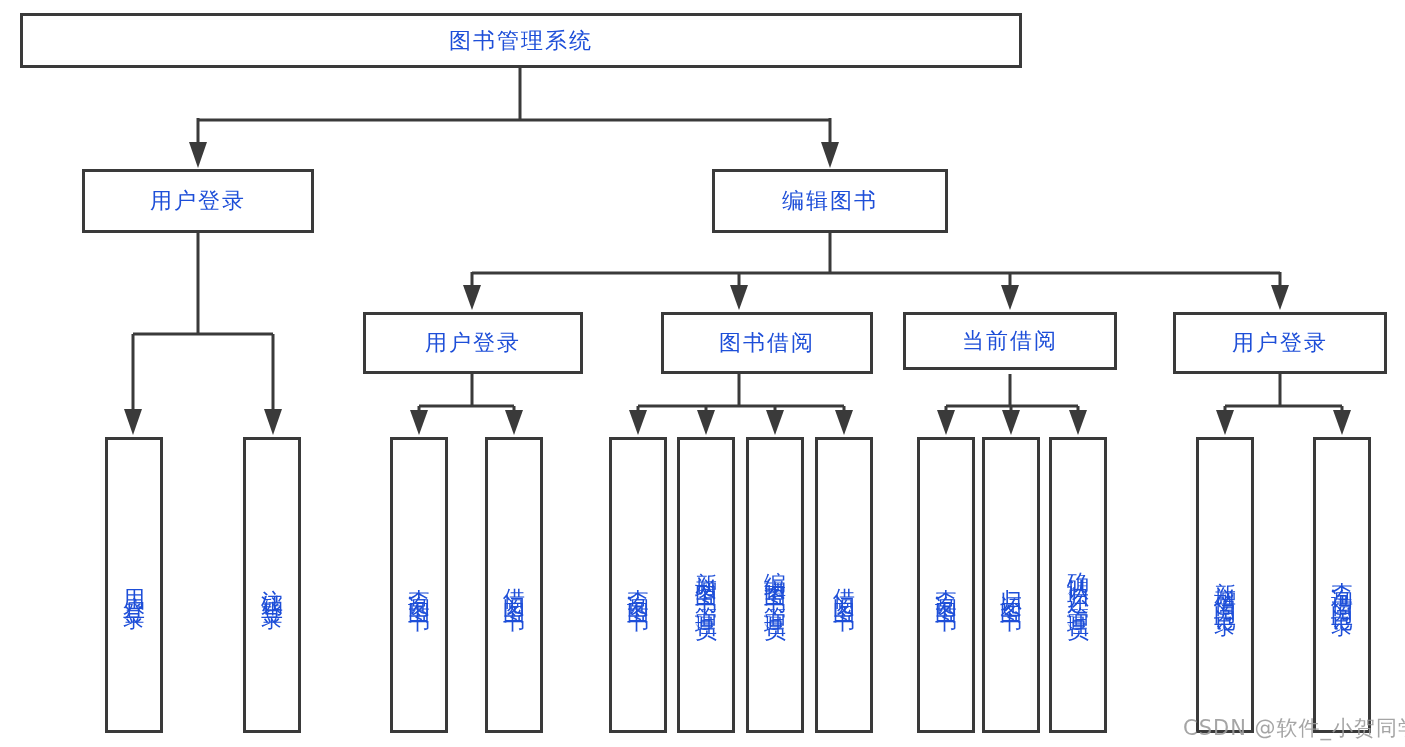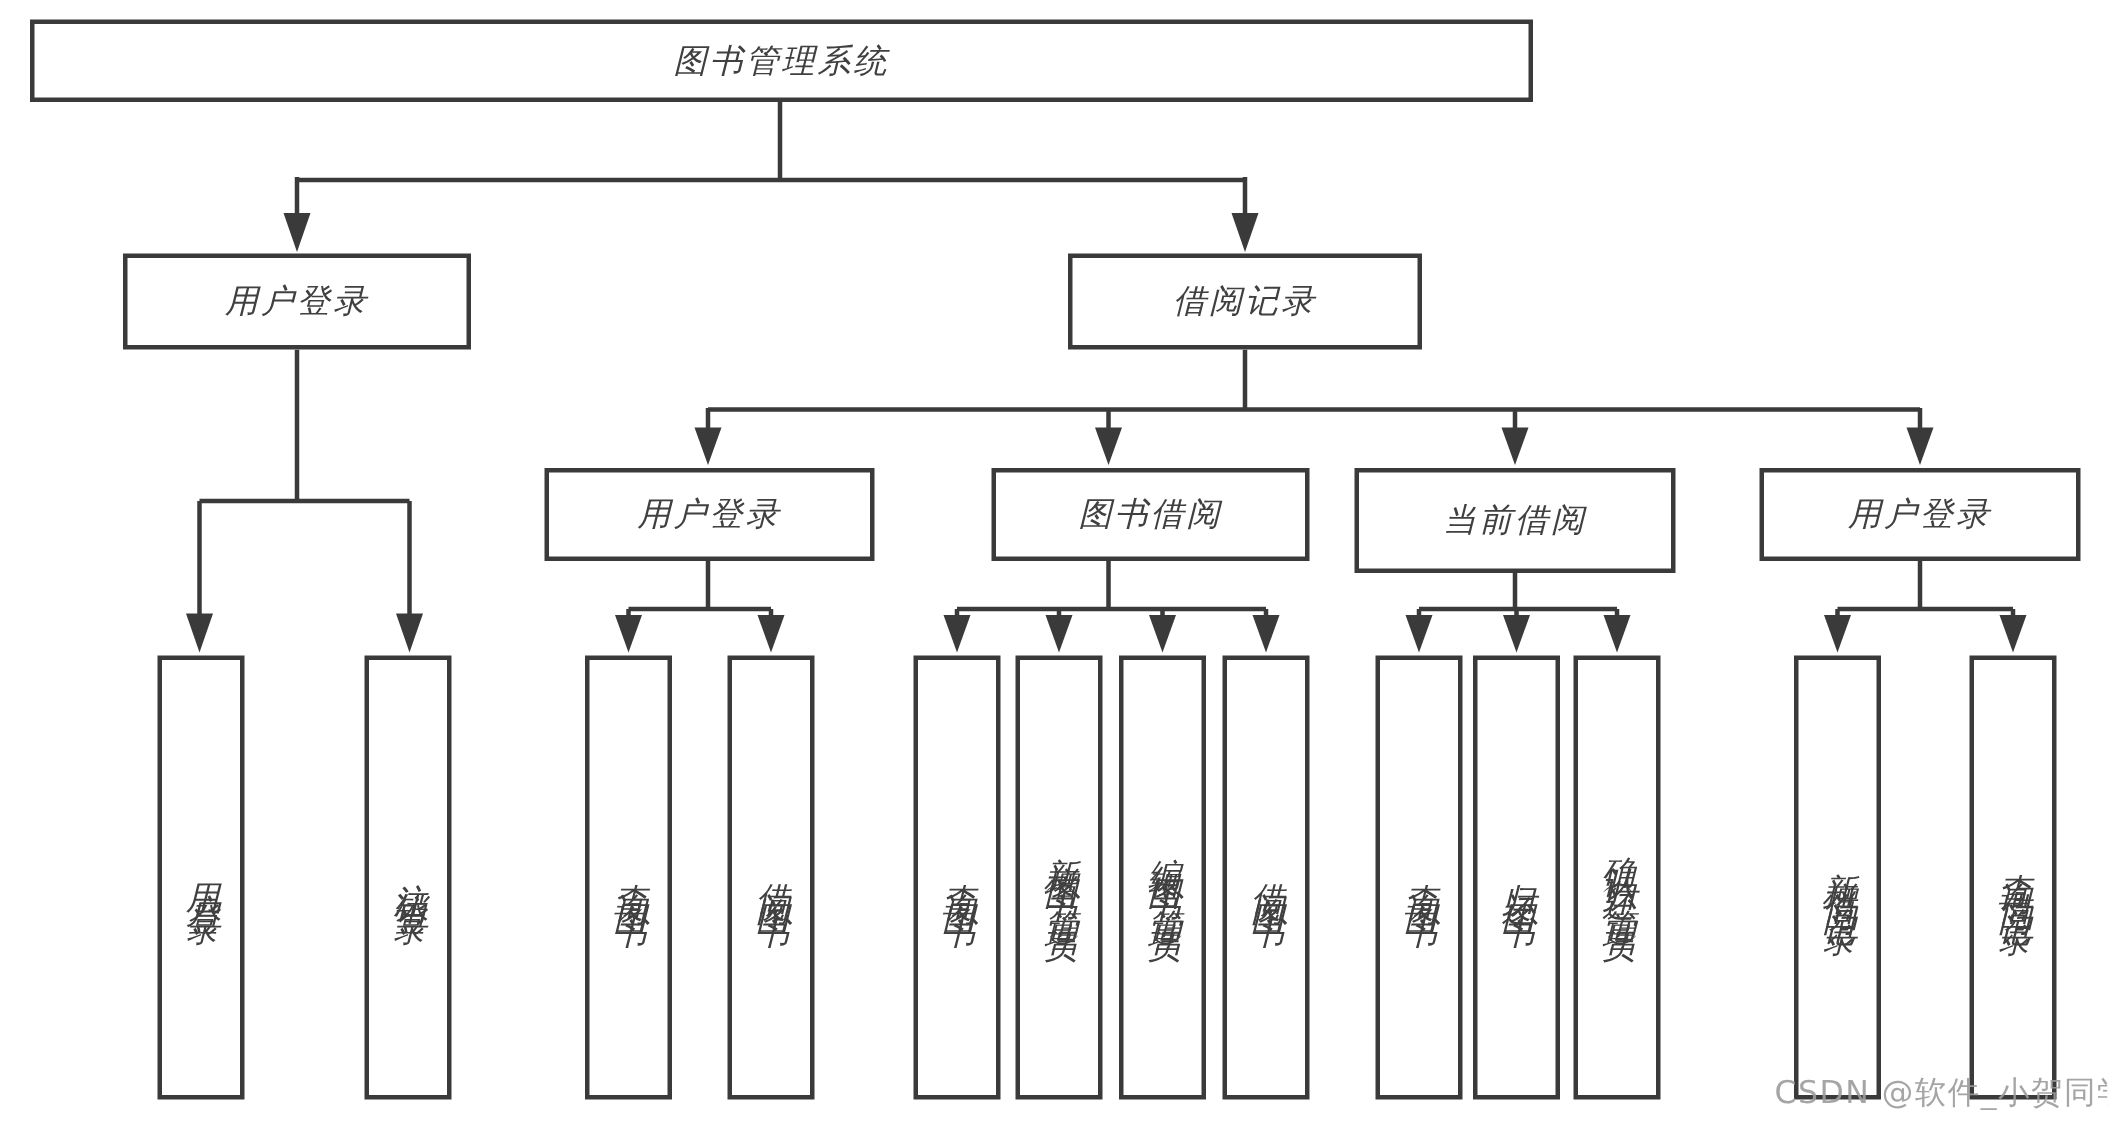--- a/index.html
+++ b/index.html
@@ -5,36 +5,36 @@
   html,body { margin:0; padding:0; background:#ffffff; }
   .canvas {
     position:relative; width:1405px; height:747px; background:#ffffff;
     font-family:"DejaVu Sans","Liberation Sans",sans-serif; overflow:hidden;
   }
   .connectors { position:absolute; left:0; top:0; width:1405px; height:747px; }
   .box {
     position:absolute; box-sizing:border-box;
     border:3px solid #3a3a3a; background:#ffffff;
     display:flex; align-items:center; justify-content:center;
-    color:#404040; font-size:22px; z-index:2;font-style:italic;
+    color:#1d4ed8; font-size:22px; z-index:2;
   }
   .box .label { white-space:nowrap; letter-spacing:2px; }
   .leaf .label {
     writing-mode:vertical-rl; text-orientation:mixed;
     letter-spacing:7px; line-height:1; white-space:nowrap;
   }
   
   .n-root  { left:20px;  top:13px;  width:1002px; height:55px; }
   
   .n-login { left:82px;  top:169px; width:232px; height:64px; }
   .n-mgmt  { left:712px; top:169px; width:236px; height:64px; }
   
   .n-rec   { left:363px;  top:312px; width:220px; height:62px; }
   .n-bor   { left:633px;  top:312px; width:212px; height:62px;margin-left:28px; }
-  .n-cur   { left:903px;  top:312px; width:214px; height:70px; }
+  .n-cur   { left:903px;  top:312px; width:214px; height:58px; }
   .n-his   { left:1173px; top:312px; width:214px; height:62px; }
   
   .leaf { top:437px; width:58px; height:296px; }
   .lf-1a { left:105px; }  .lf-1b { left:243px; }
   .lf-2a { left:390px; }  .lf-2b { left:485px; }
   .lf-3a { left:609px; }  .lf-3b { left:677px; } .lf-3c { left:746px; } .lf-3d { left:815px; }
   .lf-4a { left:917px; }  .lf-4b { left:982px; } .lf-4c { left:1049px; }
   .lf-5a { left:1196px; } .lf-5b { left:1313px; }
   .watermark {
     position:absolute; left:1183px; top:714px; z-index:6;
@@ -88,21 +88,21 @@
   </svg>
 
   <div class="box n-root">
     <span class="label">图书管理系统</span>
   </div>
 
   <div class="box n-login">
     <span class="label">用户登录</span>
   </div>
   <div class="box n-mgmt">
-    <span class="label">借阅记录</span>
+    <span class="label">编辑图书</span>
   </div>
 
   <div class="box n-rec">
     <span class="label">用户登录</span>
   </div>
   <div class="box n-bor">
     <span class="label">图书借阅</span>
   </div>
   <div class="box n-cur">
     <span class="label">当前借阅</span>

